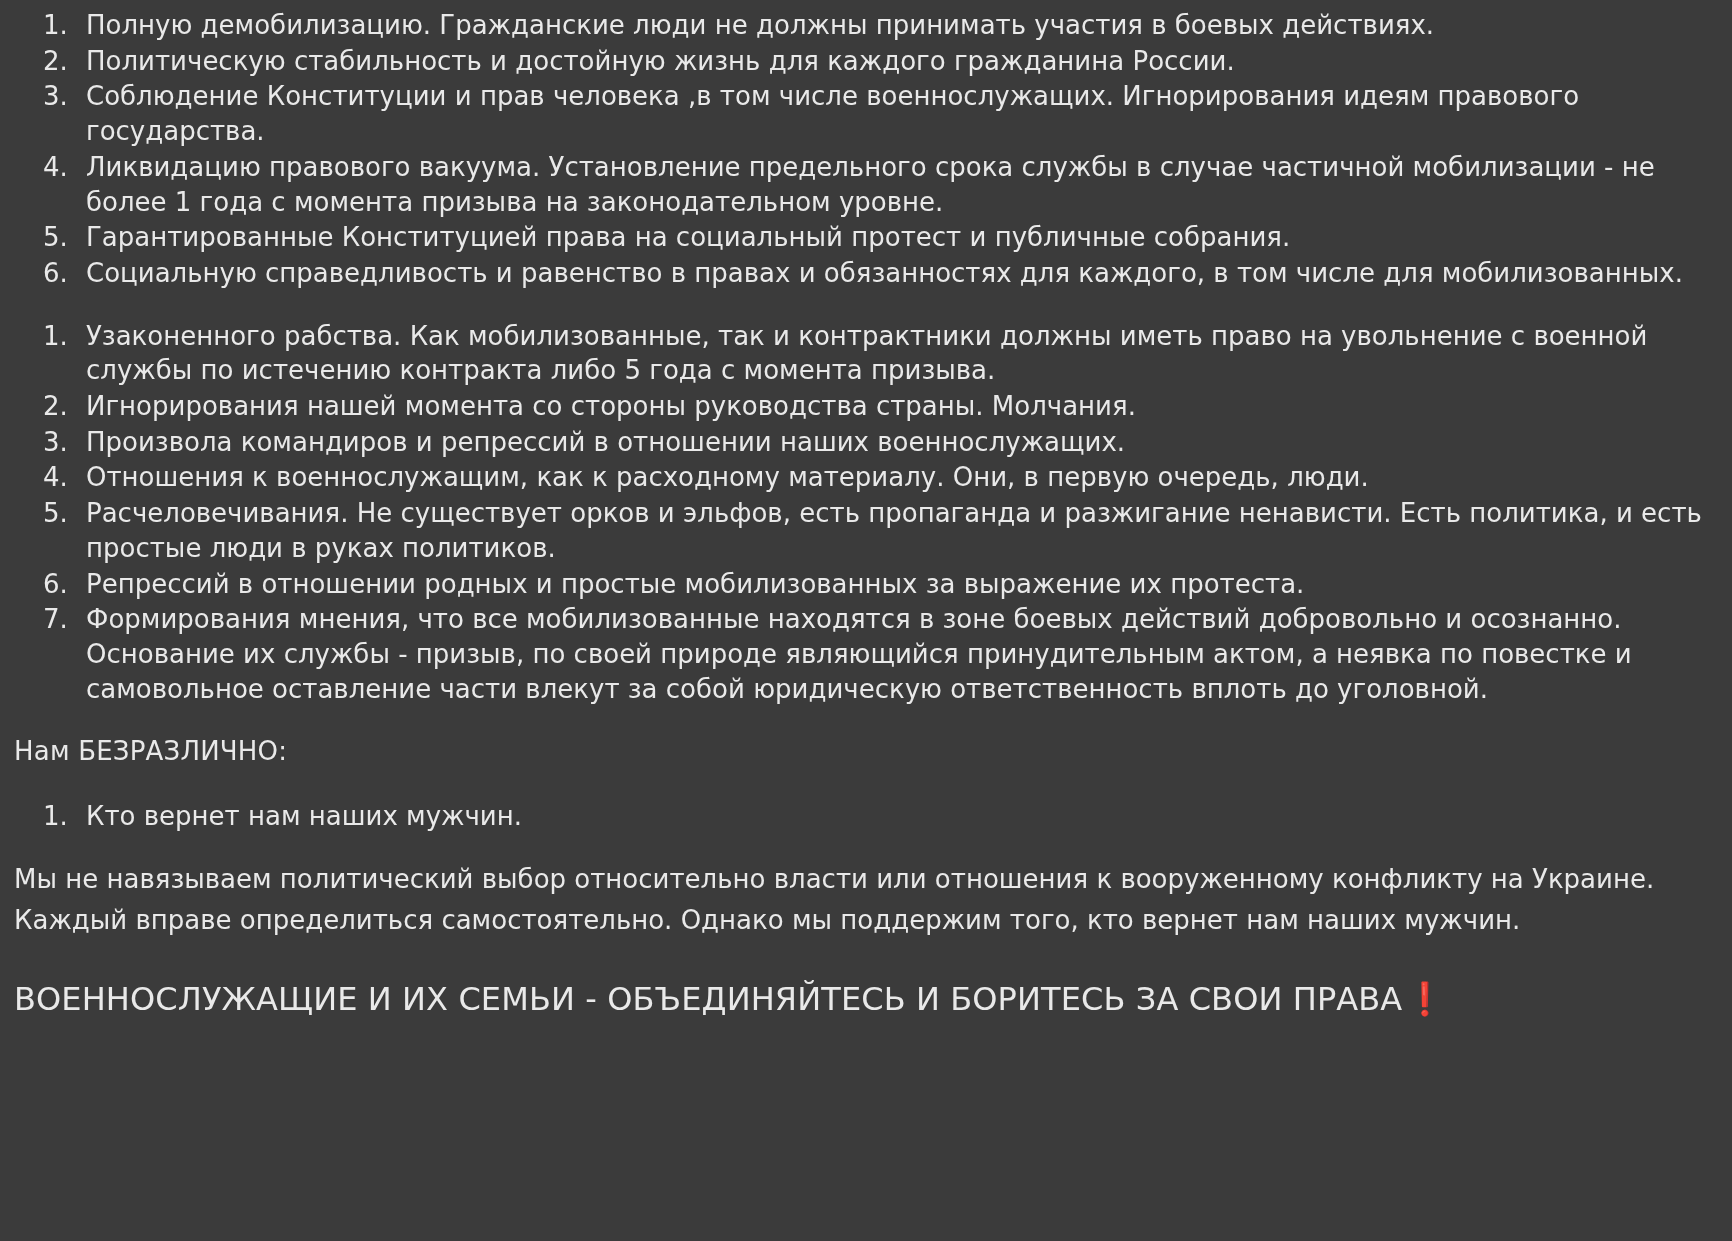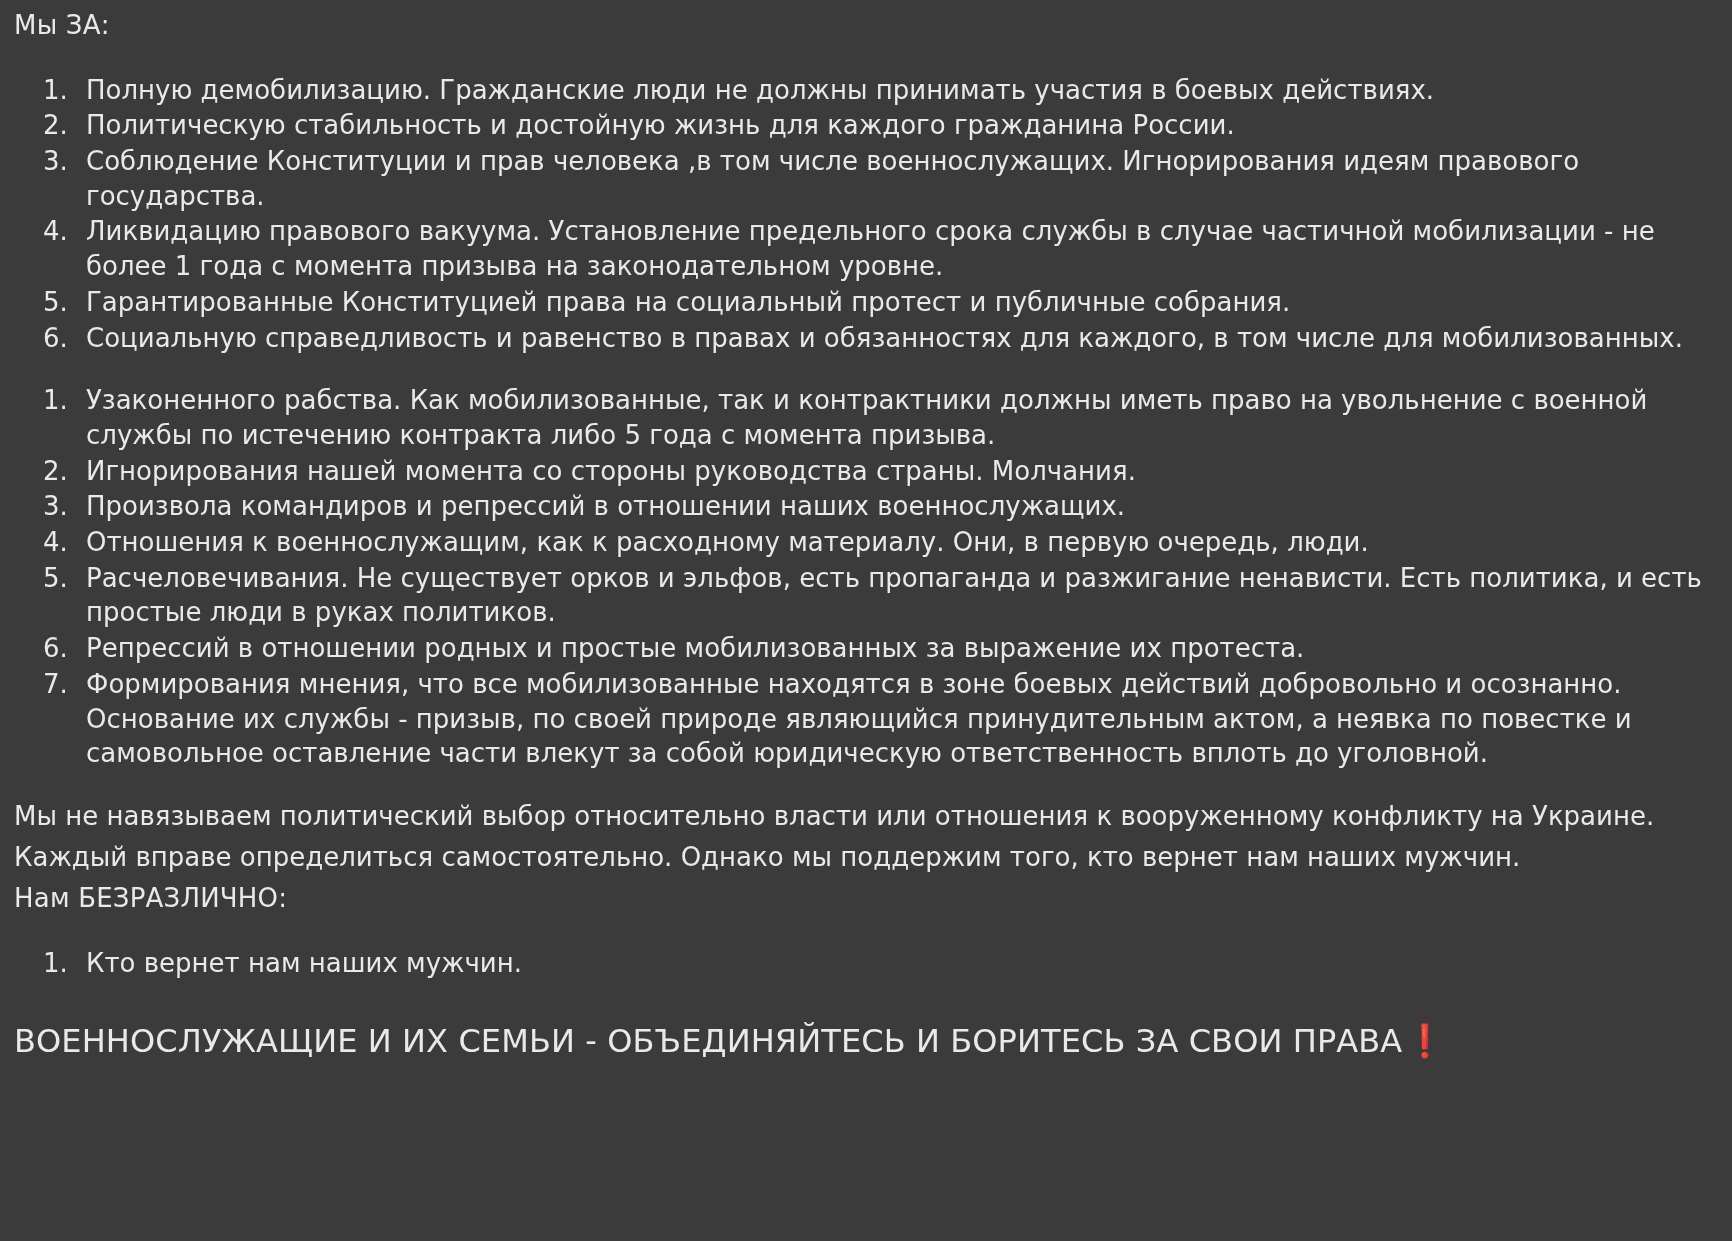--- a/index.html
+++ b/index.html
@@ -63,21 +63,20 @@
   .block {
     margin: 0;
   }
 </style>
 </head>
 <body>
 
 <div class="page">
 
   <div class="block">
-    <p class="section-heading">Мы ЗА:</p>
     <ol class="list">
       <li>Полную демобилизацию. Гражданские люди не должны принимать участия в боевых действиях.</li>
       <li>Политическую стабильность и достойную жизнь для каждого гражданина России.</li>
       <li>Соблюдение Конституции и прав человека ,в том числе военнослужащих. Игнорирования идеям правового государства.</li>
       <li>Ликвидацию правового вакуума. Установление предельного срока службы в случае частичной мобилизации - не более 1 года с момента призыва на законодательном уровне.</li>
       <li>Гарантированные Конституцией права на социальный протест и публичные собрания.</li>
       <li>Социальную справедливость и равенство в правах и обязанностях для каждого, в том числе для мобилизованных.</li>
     </ol>
   </div>
 
@@ -87,26 +86,26 @@
       <li>Игнорирования нашей момента со стороны руководства страны. Молчания.</li>
       <li>Произвола командиров и репрессий в отношении наших военнослужащих.</li>
       <li>Отношения к военнослужащим, как к расходному материалу. Они, в первую очередь, люди.</li>
       <li>Расчеловечивания. Не существует орков и эльфов, есть пропаганда и разжигание ненависти. Есть политика, и есть простые люди в руках политиков.</li>
       <li>Репрессий в отношении родных и простые мобилизованных за выражение их протеста.</li>
       <li>Формирования мнения, что все мобилизованные находятся в зоне боевых действий добровольно и осознанно. Основание их службы - призыв, по своей природе являющийся принудительным актом, а неявка по повестке и самовольное оставление части влекут за собой юридическую ответственность вплоть до уголовной.</li>
     </ol>
   </div>
 
   <div class="block">
-    <p class="para">Мы не навязываем политический выбор относительно власти или отношения к вооруженному конфликту на Украине.</p>
-    <p class="para">Каждый вправе определиться самостоятельно. Однако мы поддержим того, кто вернет нам наших мужчин.</p>
-  </div>
-
-  <div class="block">
     <p class="section-heading">Нам БЕЗРАЗЛИЧНО:</p>
     <ol class="list">
       <li>Кто вернет нам наших мужчин.</li>
     </ol>
+  </div>
+
+  <div class="block">
+    <p class="para">Мы не навязываем политический выбор относительно власти или отношения к вооруженному конфликту на Украине.</p>
+    <p class="para">Каждый вправе определиться самостоятельно. Однако мы поддержим того, кто вернет нам наших мужчин.</p>
   </div>
 
   <p class="closing"><span>ВОЕННОСЛУЖАЩИЕ И ИХ СЕМЬИ - ОБЪЕДИНЯЙТЕСЬ И БОРИТЕСЬ ЗА СВОИ ПРАВА</span><span class="excl">❗</span></p>
 
 </div>
 
 </body></html>

